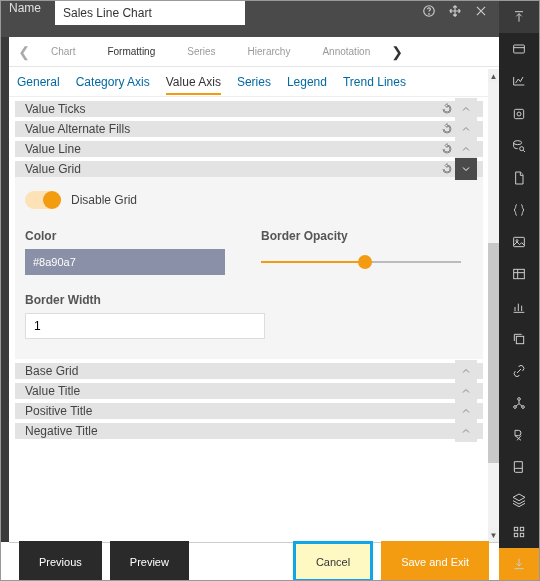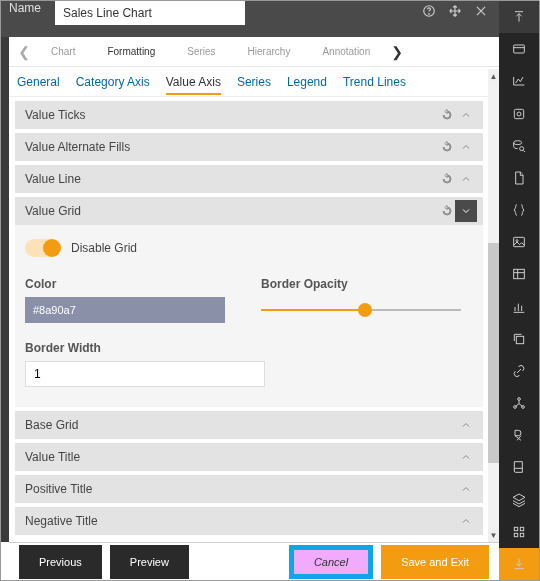--- a/index.html
+++ b/index.html
@@ -26,21 +26,21 @@
   .tabs1 .arrow { width:22px; text-align:center; color:#aaa; font-size:14px; cursor:pointer; }
   .tabs1 .tab { padding:0 16px; font-size:10px; color:#9a9a9a; cursor:pointer; line-height:30px; }
   .tabs1 .tab.active { color:#333; font-weight:500; }
 
   .tabs2 { display:flex; align-items:center; height:30px; padding:0 8px; gap:16px; border-bottom:1px solid #eee; }
   .tabs2 .tab { font-size:12px; color:#0369a1; cursor:pointer; padding:6px 0; }
   .tabs2 .tab.active { color:#333; border-bottom:2px solid #f39c12; padding-bottom:4px; }
 
   .content { flex:1; overflow-y:auto; position:relative; padding:0 16px 8px 6px; }
 
-  .acc-row { display:flex; align-items:center; background:#e3e3e3; height:28px; margin-top:4px; padding:0 6px 0 10px; font-size:12px; color:#444; }
+  .acc-row { display:flex; align-items:center; background:#e3e3e3; height:16px; margin-top:4px; padding:0 6px 0 10px; font-size:12px; color:#444; }
   .acc-row .title { flex:1; }
   .acc-row .rot { width:16px; height:16px; display:flex; align-items:center; justify-content:center; }
   .acc-row .chevwrap { width:22px; height:22px; display:flex; align-items:center; justify-content:center; background:#e3e3e3; }
   .acc-row .chevwrap.dark { background:#4a4a4a; }
   .acc-row svg { width:12px; height:12px; stroke:#888; fill:none; stroke-width:2; }
   .acc-row .chevwrap.dark svg { stroke:#fff; }
 
   .panel { background:#f5f5f5; padding:14px 10px 20px 10px; font-size:12px; color:#444; }
   .toggle-row { display:flex; align-items:center; gap:10px; margin-bottom:20px; }
   .toggle { width:36px; height:18px; background:#fde2b8; border-radius:9px; position:relative; cursor:pointer; }
@@ -49,23 +49,23 @@
   .field { display:flex; flex-direction:column; gap:6px; }
   .field label { font-size:12px; color:#555;font-weight:bold; }
   .colorbox { width:200px; height:26px; background:#8a90a7; color:#fff; font-size:11px; display:flex; align-items:center; padding:0 8px; }
   .slider-wrap { width:200px; display:flex; align-items:center; height:26px; }
   .slider-track { width:100%; height:2px; background:#bbb; position:relative; }
   .slider-fill { position:absolute; left:0; top:0; height:2px; background:#f39c12; }
   .slider-knob { position:absolute; top:-6px; width:14px; height:14px; background:#f39c12; border-radius:50%; margin-left:-7px; }
   .numinput { width:240px; height:26px; border:1px solid #ddd; background:#fff; padding:0 8px; font-size:12px; }
 
   .footer { position:absolute; left:8px; bottom:0; right:40px; height:38px; border-top:1px solid #ccc; display:flex; align-items:center; padding:0 10px; gap:8px; background:#fff; }
-  .btn { height:34px; padding:0 20px; font-size:11px; border:none; cursor:pointer; }
+  .btn { height:41px; padding:0 20px; font-size:11px; border:none; cursor:pointer; }
   .btn.dark { background:#2a2a2a; color:#fff; }
-  .btn.light { background:#f0abfc; color:#333; border:5px solid #0ea5e9;font-style:italic; }
+  .btn.light { background:#fef9c3; color:#333; border:3px solid #0ea5e9; }
   .btn.accent { background:#f39c12; color:#fff; }
   .footer .spacer { flex:1; }
 
   .scroll-indicator { position:absolute; right:40px; top:68px; width:11px; bottom:38px; }
   .scroll-arrow { width:11px; height:14px; display:flex; align-items:center; justify-content:center; font-size:8px; color:#555; background:#f0f0f0; }
   .scroll-track { position:absolute; top:14px; bottom:14px; left:0; width:11px; background:#f2f2f2; }
   .scroll-thumb { position:absolute; left:0; width:11px; background:#c8c8c8; }
 </style>
 </head>
 <body>

